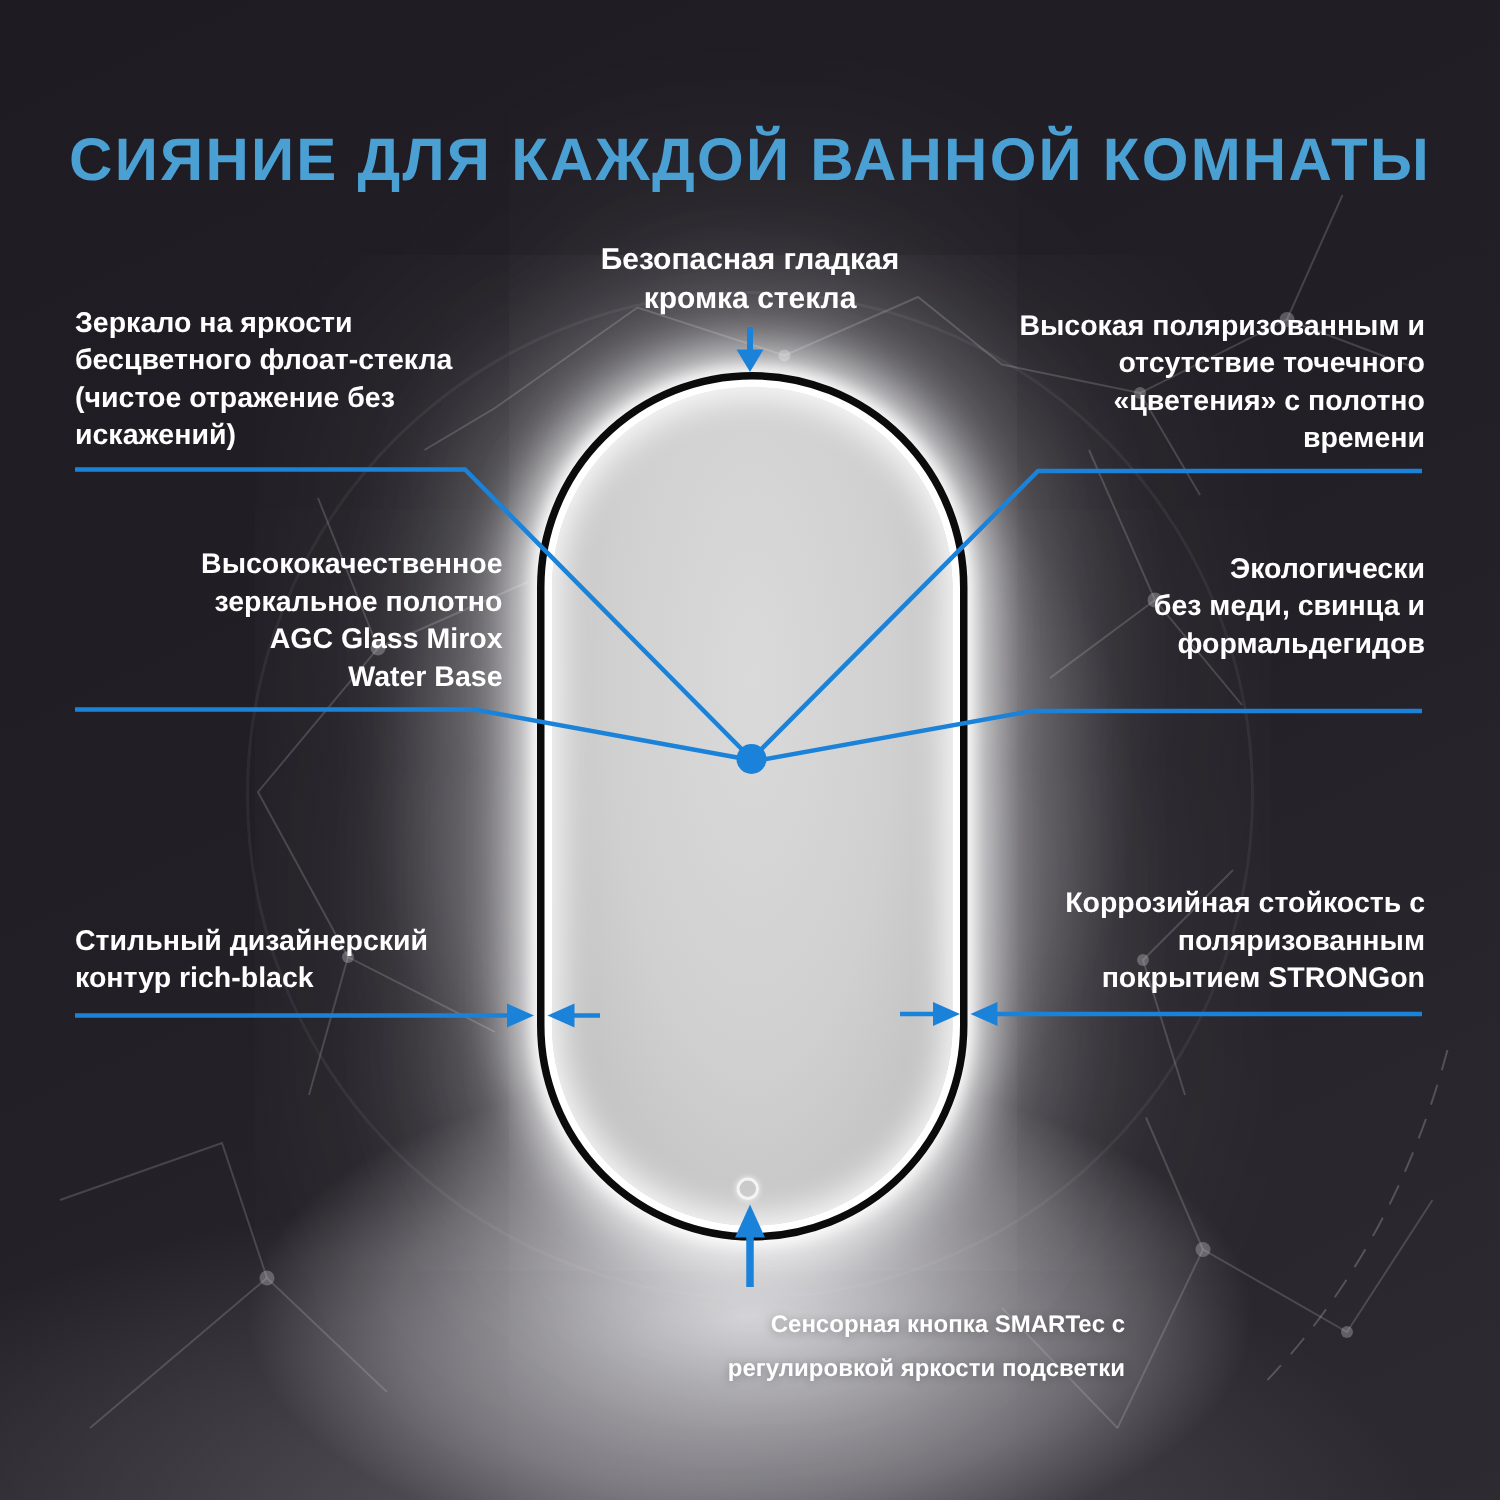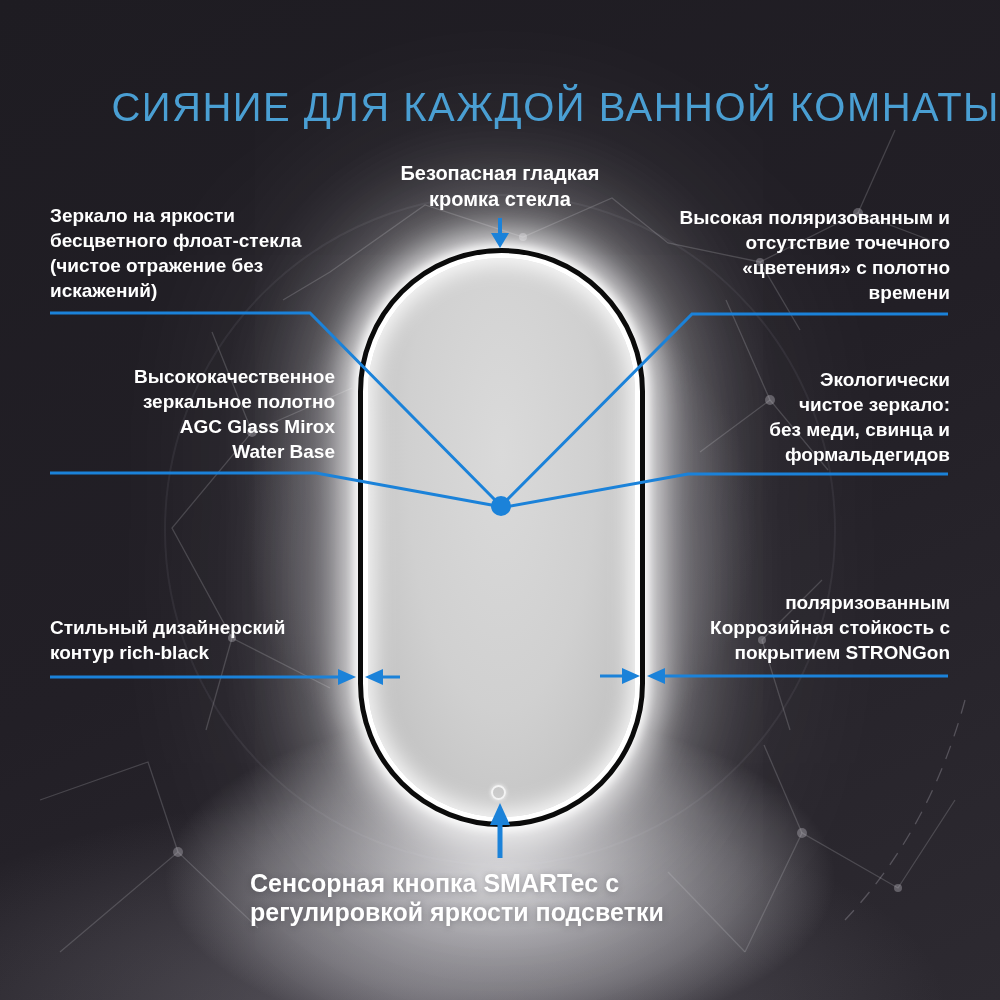--- a/index.html
+++ b/index.html
@@ -35,31 +35,31 @@
     box-shadow:0 0 4px rgba(255,255,255,0.8);
   }
   svg.lines { position:absolute; inset:0; z-index:3; }
   .callout {
     position:absolute; z-index:4; color:var(--text,#ffffff);
     font-weight:700; font-size:19px; line-height:25px;
   }
   .callout div { white-space:nowrap; }
   .c-title {
     position:absolute; z-index:4; top:58px; left:0; width:1000px;
-    text-align:right; font-size:40px; font-weight:400; letter-spacing:1.5px;
+    text-align:center; font-size:40px; font-weight:700; letter-spacing:1.5px;
     color:var(--title-blue,#4a9fd3); white-space:nowrap;
   }
   .c-top        { top:160px; left:320px; width:360px; text-align:center; font-size:20px; line-height:26px; }
   .c-left-top   { top:203px; left:50px;  width:285px; text-align:left; }
   .c-right-top  { top:205px; right:50px; width:305px; text-align:right; }
   .c-left-mid   { top:364px; left:50px;  width:285px; text-align:right; }
   .c-right-mid  { top:367px; right:50px; width:285px; text-align:right; }
   .c-left-bot   { top:615px; left:50px;  width:305px; text-align:left; }
   .c-right-bot  { top:590px; right:50px; width:305px; text-align:right; }
-  .c-bottom     { top:869px; left:250px; width:500px; text-align:left; font-size:25px; line-height:29px;
+  .c-bottom     { top:869px; left:250px; width:500px; text-align:right; font-size:16px; line-height:29px;
                   text-shadow:0 1px 6px rgba(40,40,45,0.35); }
 </style>
 </head>
 <body>
 
 <div class="stage">
 
   <svg class="net" width="1000" height="1000" viewBox="0 0 1000 1000">
     <circle cx="500" cy="530" r="335" fill="none" stroke="#d8d6de" stroke-opacity="0.07" stroke-width="2"></circle>
     <g stroke="#c9c7cf" stroke-opacity="0.22" stroke-width="1.3" fill="none">
@@ -145,33 +145,32 @@
 
   <div class="callout c-left-mid">
     <div>Высококачественное</div>
     <div>зеркальное полотно</div>
     <div>AGC Glass Mirox</div>
     <div>Water Base</div>
   </div>
 
   <div class="callout c-right-mid">
     <div>Экологически</div>
-    <div>чистое зеркало:</div>
     <div>без меди, свинца и</div>
     <div>формальдегидов</div>
   </div>
 
   <div class="callout c-left-bot">
     <div>Стильный дизайнерский</div>
     <div>контур rich-black</div>
   </div>
 
   <div class="callout c-right-bot">
+    <div>Коррозийная стойкость с</div>
     <div>поляризованным</div>
-    <div>Коррозийная стойкость с</div>
     <div>покрытием STRONGon</div>
   </div>
 
   <div class="callout c-bottom">
     <div>Сенсорная кнопка SMARTec с</div>
     <div>регулировкой яркости подсветки</div>
   </div>
 
 </div>
 

